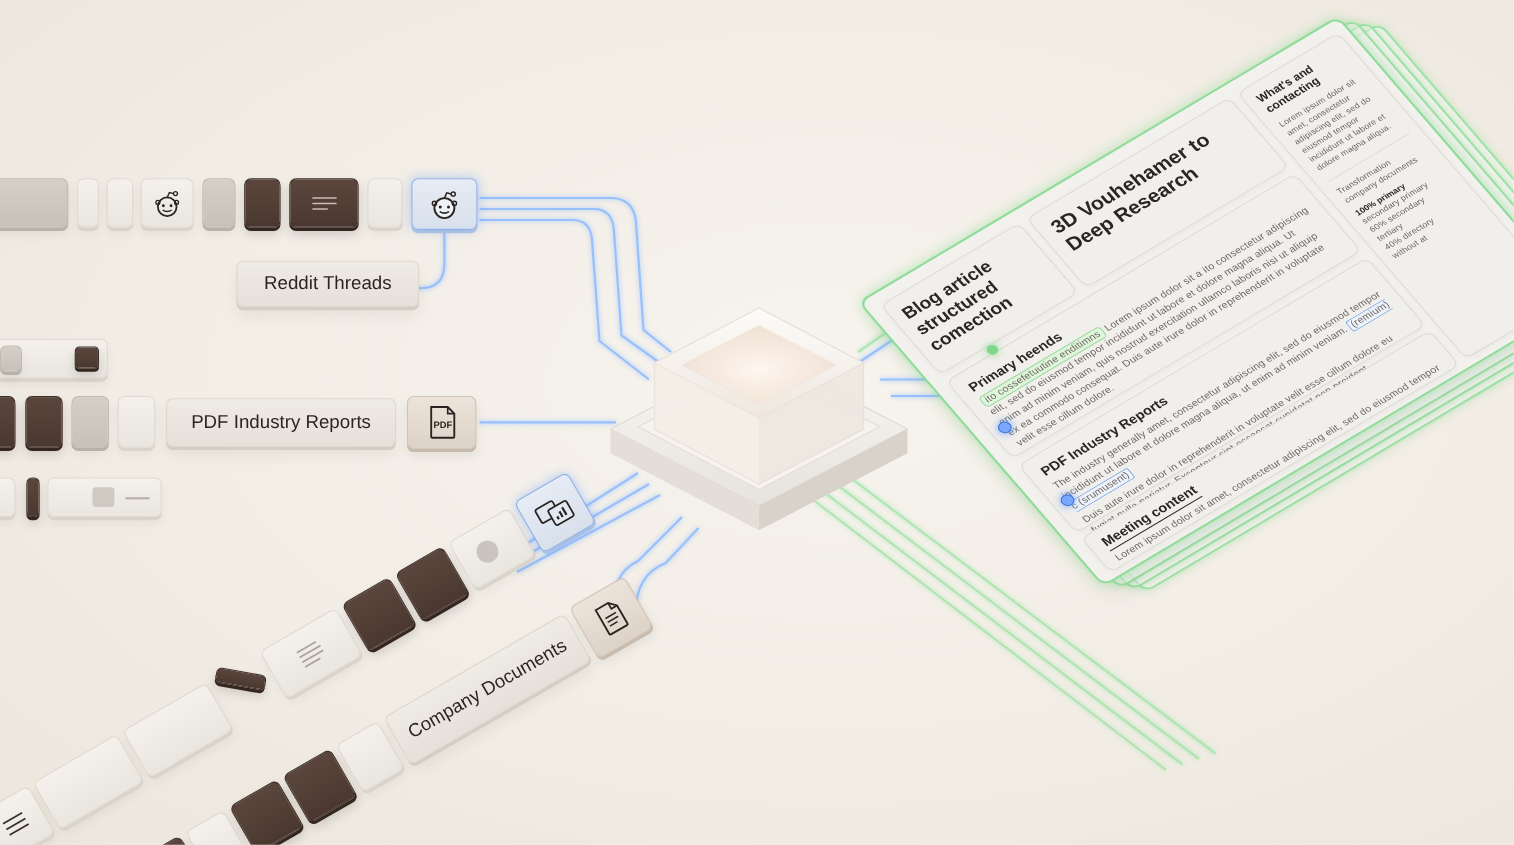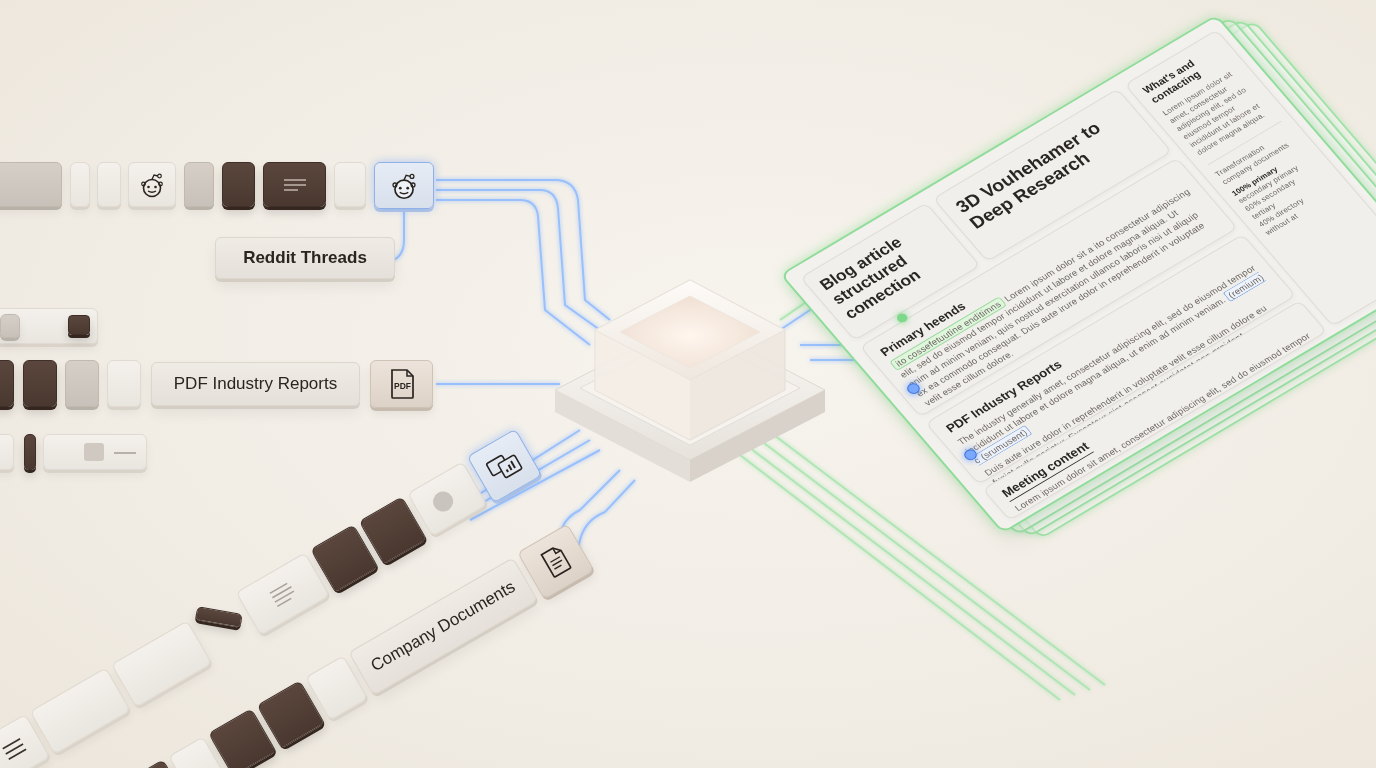--- a/index.html
+++ b/index.html
@@ -112,21 +112,21 @@
           <circle cx="11.5" cy="15" r="1.3" fill="#2a2420"></circle>
           <circle cx="18.5" cy="15" r="1.3" fill="#2a2420"></circle>
           <path d="M11 19 Q15 21.5 19 19" stroke="#2a2420" stroke-width="1.3" fill="none"></path>
           <path d="M15 7.5 L17 3 L21 4" stroke="#2a2420" stroke-width="1.3" fill="none"></path>
           <circle cx="22.5" cy="4" r="1.8" fill="none" stroke="#2a2420" stroke-width="1.2"></circle>
           <circle cx="6.5" cy="12" r="1.8" fill="none" stroke="#2a2420" stroke-width="1.2"></circle>
           <circle cx="23.5" cy="12" r="1.8" fill="none" stroke="#2a2420" stroke-width="1.2"></circle>
         </svg>
     </div>
   </div>
-  <div class="label" style="left:215px;top:237px;width:180px;height:42px;font-weight:bold;">Reddit Threads</div>
+  <div class="label" style="left:215px;top:237px;width:166px;height:42px;">Reddit Threads</div>
 </div>
 
 <div>
   <div class="key k-pale" style="left:-10px;top:308px;width:108px;height:36px;"></div>
   <div class="key k-grey" style="left:0px;top:314px;width:20px;height:24px;"></div>
   <div class="key k-dark" style="left:68px;top:315px;width:22px;height:20px;border-radius:4px;"></div>
 </div>
 
 <div>
   <div class="key k-dark" style="left:-8px;top:360px;width:22px;height:47px;"></div>

